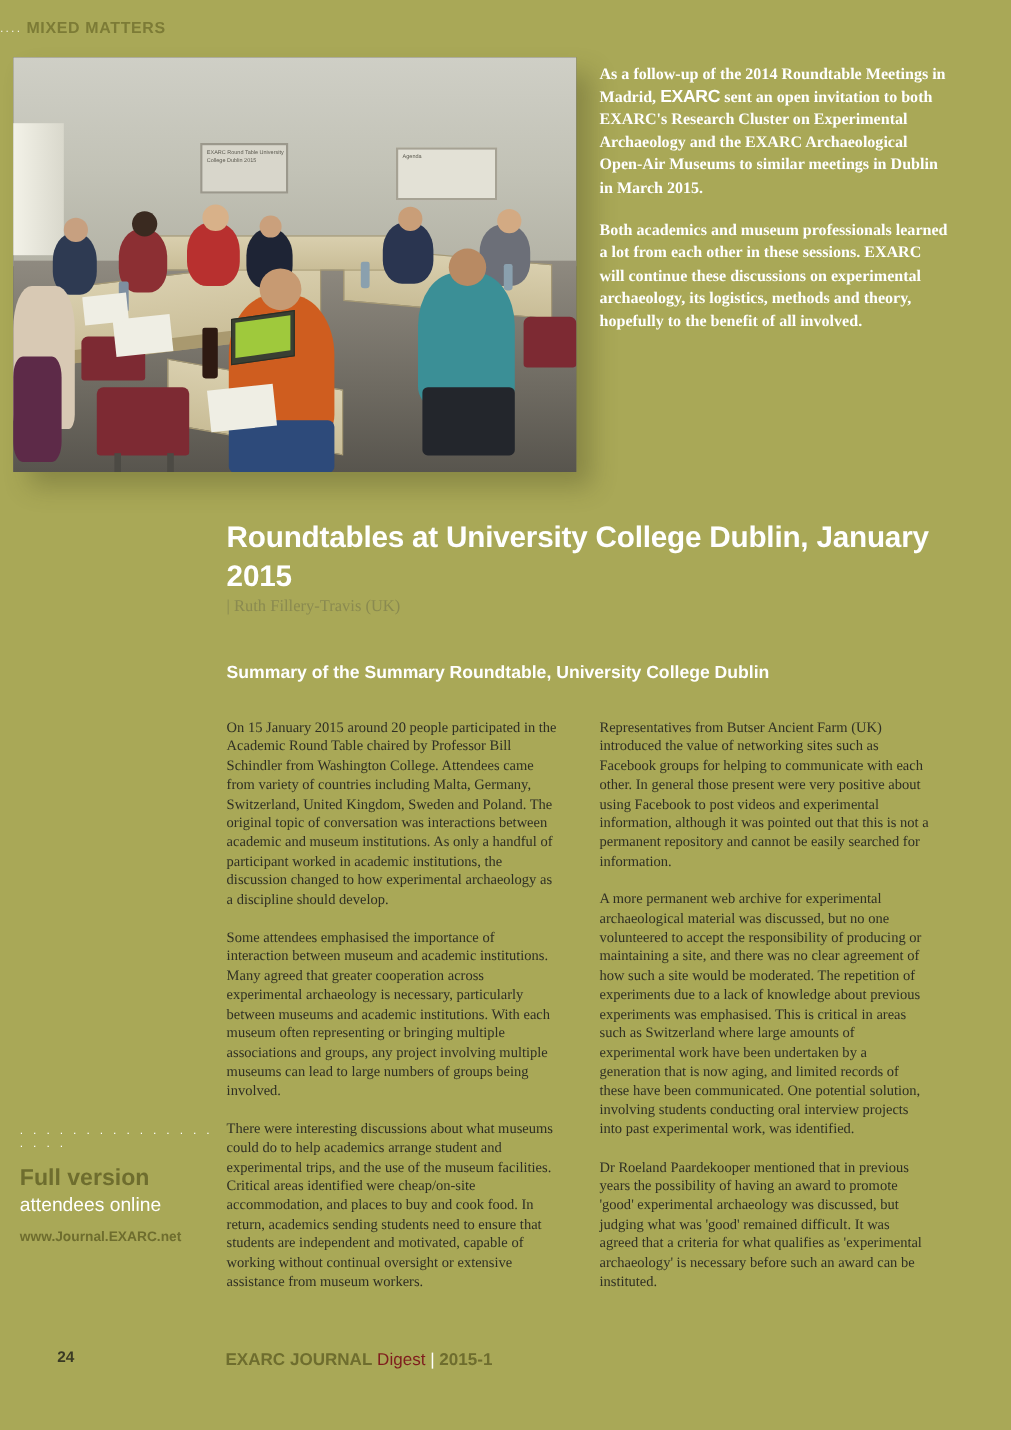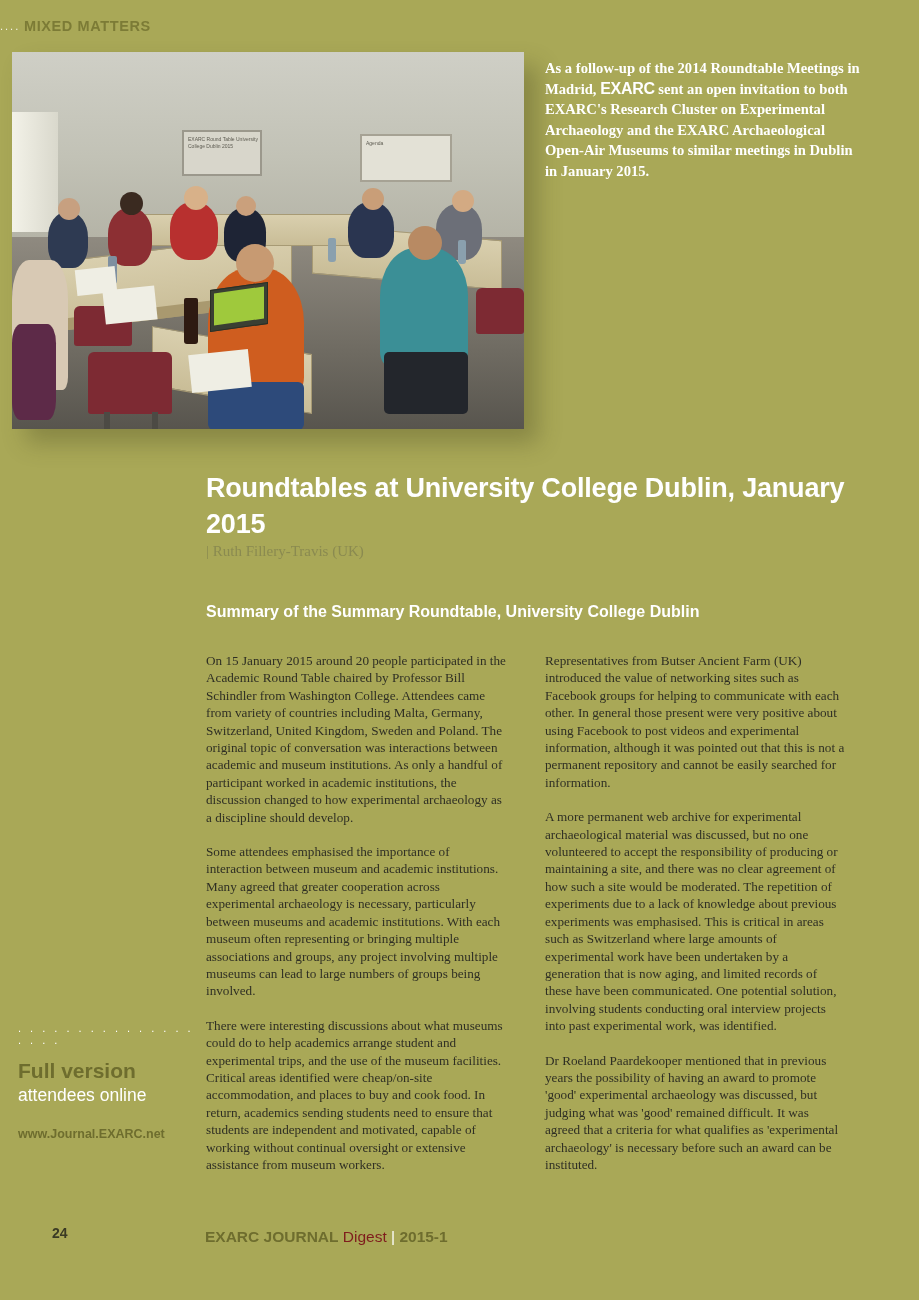--- a/index.html
+++ b/index.html
@@ -198,21 +198,21 @@
     font-family: "Liberation Sans", sans-serif;
     font-size: 17.5px;
     color: #ffffff;
     line-height: 24px;
   }
   .fv-l3 {
     font-family: "Liberation Sans", sans-serif;
     font-weight: bold;
     font-size: 12.5px;
     color: #6e6d2e;
-    margin-top: 20px;
+    margin-top: 10px;
   }
 
   
   .page-num {
     position: absolute;
     left: 52px;
     top: 1225px;
     font-family: "Liberation Sans", sans-serif;
     font-weight: bold;
     font-size: 14px;
@@ -293,21 +293,22 @@
     <div class="ph-bottle" style="left:96px;  top:204px; width:9px; height:28px; background:#7e8fa0;"></div>
     <div class="ph-bottle" style="left:316px; top:186px; width:8px; height:24px; background:#8aa0ae;"></div>
     <div class="ph-bottle" style="left:446px; top:188px; width:8px; height:24px; background:#8aa0ae;"></div>
     <div class="ph-paper" style="left:92px; top:236px; width:52px; height:34px;"></div>
     <div class="ph-paper" style="left:178px; top:300px; width:60px; height:38px;"></div>
     <div class="ph-paper" style="left:64px; top:216px; width:40px; height:26px;"></div>
   </div>
 </div>
 
 <div class="intro">
-  <p><span>As a follow-up of the 2014 Roundtable Meetings in Madrid, </span><span class="exarc-word">EXARC</span><span> sent an open invitation to both EXARC's Research Cluster on Experimental Archaeology and the EXARC Archaeological Open-Air Museums to similar meetings in Dublin in January 2015.</span></p>
+  <p><span>As a follow-up of the 2014 Roundtable Meetings in Madrid, </span><span class="exarc-word">EXARC</span><span> sent an open invitation to both EXARC's Research Cluster on Experimental Archaeology and the EXARC Archaeological Open-Air Museums to similar meetings in Dublin in March 2015.</span></p>
+  <p>Both academics and museum professionals learned a lot from each other in these sessions. EXARC will continue these discussions on experimental archaeology, its logistics, methods and theory, hopefully to the benefit of all involved.</p>
 </div>
 
 <h1 class="article-title">Roundtables at University College Dublin, January 2015</h1>
 <div class="byline">| Ruth Fillery-Travis (UK)</div>
 <h2 class="section-head">Summary of the Summary Roundtable, University College Dublin</h2>
 
 <div class="col left">
   <p>On 15 January 2015 around 20 people participated in the Academic Round Table chaired by Professor Bill Schindler from Washington College. Attendees came from variety of countries including Malta, Germany, Switzerland, United Kingdom, Sweden and Poland. The original topic of conversation was interactions between academic and museum institutions. As only a handful of participant worked in academic institutions, the discussion changed to how experimental archaeology as a discipline should develop.</p>
   <p>Some attendees emphasised the importance of interaction between museum and academic institutions. Many agreed that greater cooperation across experimental archaeology is necessary, particularly between museums and academic institutions. With each museum often representing or bringing multiple associations and groups, any project involving multiple museums can lead to large numbers of groups being involved.</p>
   <p>There were interesting discussions about what museums could do to help academics arrange student and experimental trips, and the use of the museum facilities. Critical areas identified were cheap/on-site accommodation, and places to buy and cook food. In return, academics sending students need to ensure that students are independent and motivated, capable of working without continual oversight or extensive assistance from museum workers.</p>

